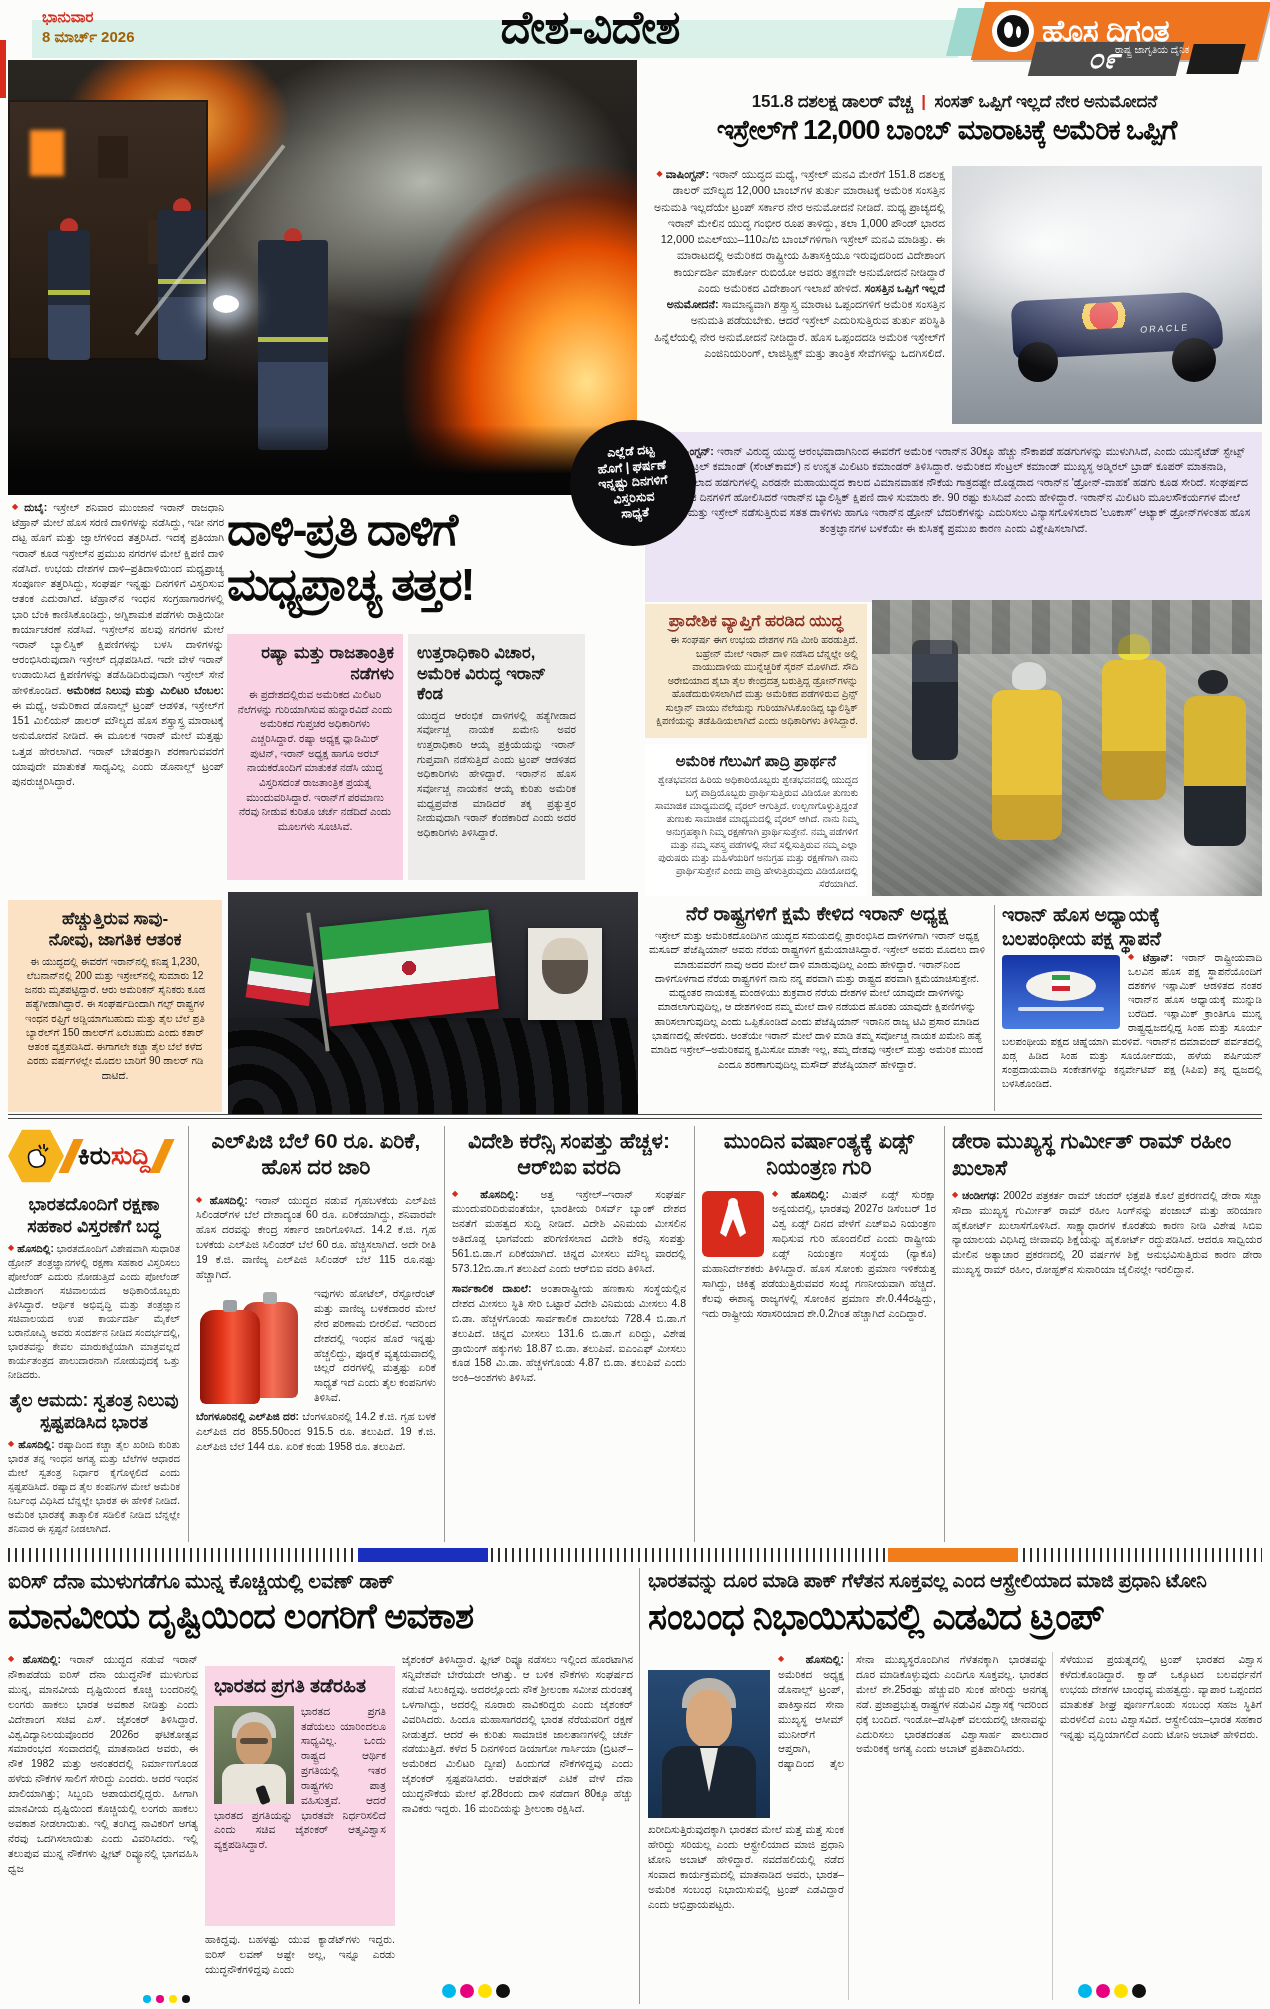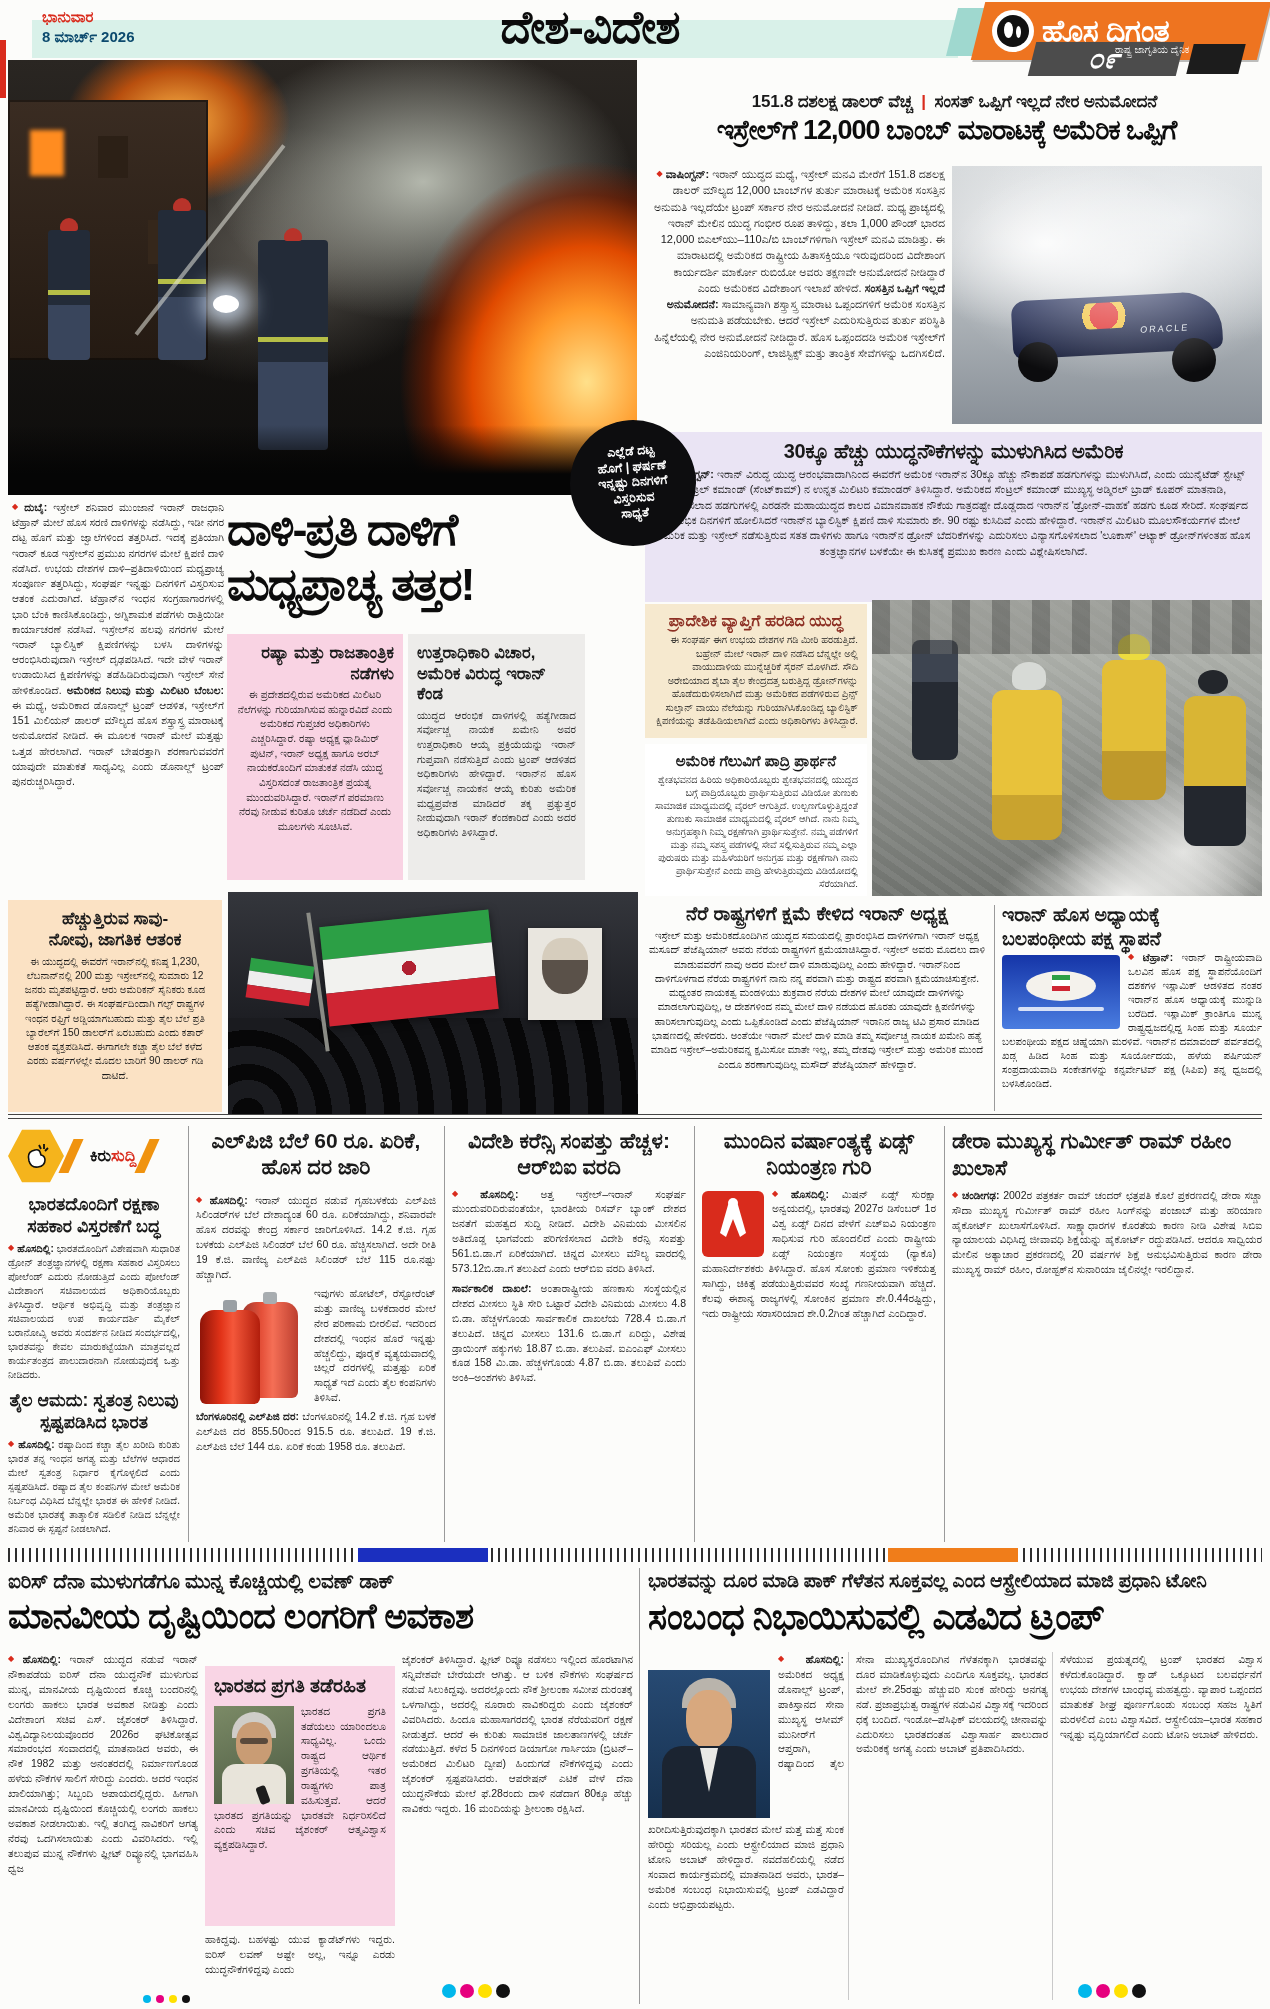--- a/index.html
+++ b/index.html
@@ -42,21 +42,21 @@
   .cyl:before{content:"";position:absolute;top:-10px;left:50%;margin-left:-7px;width:14px;height:12px;background:#9aa0a4;border-radius:3px}
   .dot{position:absolute;border-radius:50%}
   .hatch{background:repeating-linear-gradient(90deg,#2e2e2e 0 2px,#fff 2px 7px)}
 </style>
 </head>
 <body>
 
 <div class="abs" style="left:0;top:40;width:6px;height:58px;background:#d92b1c;top:40px"></div>
 <div class="abs mintband" style="left:32px;top:20px;width:926px;height:38px"></div>
 <div class="abs b" style="left:42px;top:8px;font-size:15px;color:#d92b1c">ಭಾನುವಾರ</div>
-<div class="abs b" style="left:42px;top:28px;font-size:15px;color:#0c4a6e">8 ಮಾರ್ಚ್ 2026</div>
+<div class="abs b" style="left:42px;top:28px;font-size:15px;color:#a16207">8 ಮಾರ್ಚ್ 2026</div>
 <div class="abs" style="left:46px;top:60px;font-size:11px;color:#222">ಶಿವಮೊಗ್ಗ</div>
 <div class="abs ctr" style="left:330px;top:0px;width:520px;height:58px;font-size:46px;font-weight:bold;letter-spacing:-1px;color:#0b0b0b"><span>ದೇಶ-ವಿದೇಶ</span></div>
 
 <div class="abs" style="left:952px;top:8px;width:42px;height:48px;background:#9fd8cf;transform:skewX(-14deg)"></div>
 <div class="abs masthead" style="left:978px;top:2px;width:286px;height:58px">
   <div class="masthead-in">
     <span class="logo-c"></span>
     <span class="b" style="color:#fff;font-size:30px;margin-left:8px;letter-spacing:-.5px">ಹೊಸ ದಿಗಂತ</span>
   </div>
 </div>
@@ -112,21 +112,20 @@
   <div class="abs" style="left:60px;top:130px;width:210px;height:58px;border-radius:14px 40px 10px 10px;background:linear-gradient(180deg,#27315c,#141b38);transform:rotate(-3deg)">
     <div class="abs" style="left:70px;top:6px;width:56px;height:26px;border-radius:8px;background:radial-gradient(circle at 40% 50%, #e02a2a 0 40%, #f2c23a 40% 60%, transparent 60%)"></div>
     <span class="abs" style="left:128px;top:30px;color:#dfe5ea;font-size:9px;letter-spacing:2px;transform:skewX(-8deg)">ORACLE</span>
   </div>
   <div class="abs" style="left:66px;top:176px;width:40px;height:40px;border-radius:50%;background:#0c0c0e"></div>
   <div class="abs" style="left:220px;top:172px;width:44px;height:44px;border-radius:50%;background:#0c0c0e"></div>
   <div class="abs" style="left:0;top:0;width:100%;height:100%;background:radial-gradient(240px 150px at 55% 40%, rgba(255,255,255,.55), transparent 75%)"></div>
 </div>
 
 <div class="box" style="left:645px;top:432px;width:617px;height:170px;background:#eae4f4">
-  <h3 class="ctr" style="font-size:20px;letter-spacing:-.3px"><span>30ಕ್ಕೂ ಹೆಚ್ಚು ಯುದ್ಧನೌಕೆಗಳನ್ನು ಮುಳುಗಿಸಿದ ಅಮೆರಿಕ</span></h3>
   <p class="ctr" style="font-size:10.8px;line-height:1.42;margin-top:4px"><span class="bu">◆</span><b class="dl">ವಾಷಿಂಗ್ಟನ್:</b> <span>ಇರಾನ್ ವಿರುದ್ಧ ಯುದ್ಧ ಆರಂಭವಾದಾಗಿನಿಂದ ಈವರೆಗೆ ಅಮೆರಿಕ ಇರಾನ್‌ನ 30ಕ್ಕೂ ಹೆಚ್ಚು ನೌಕಾಪಡೆ ಹಡಗುಗಳನ್ನು ಮುಳುಗಿಸಿದೆ, ಎಂದು ಯುನೈಟೆಡ್ ಸ್ಟೇಟ್ಸ್ ಸೆಂಟ್ರಲ್ ಕಮಾಂಡ್ (ಸೆಂಟ್‌ಕಾಮ್) ನ ಉನ್ನತ ಮಿಲಿಟರಿ ಕಮಾಂಡರ್ ತಿಳಿಸಿದ್ದಾರೆ. ಅಮೆರಿಕದ ಸೆಂಟ್ರಲ್ ಕಮಾಂಡ್ ಮುಖ್ಯಸ್ಥ ಅಡ್ಮಿರಲ್ ಬ್ರಾಡ್ ಕೂಪರ್ ಮಾತನಾಡಿ, ನಾಶಪಡಿಸಲಾದ ಹಡಗುಗಳಲ್ಲಿ ಎರಡನೇ ಮಹಾಯುದ್ಧದ ಕಾಲದ ವಿಮಾನವಾಹಕ ನೌಕೆಯ ಗಾತ್ರದಷ್ಟೇ ದೊಡ್ಡದಾದ ಇರಾನ್‌ನ 'ಡ್ರೋನ್-ವಾಹಕ' ಹಡಗು ಕೂಡ ಸೇರಿದೆ. ಸಂಘರ್ಷದ ಆರಂಭಿಕ ದಿನಗಳಿಗೆ ಹೋಲಿಸಿದರೆ ಇರಾನ್‌ನ ಬ್ಯಾಲಿಸ್ಟಿಕ್ ಕ್ಷಿಪಣಿ ದಾಳಿ ಸುಮಾರು ಶೇ. 90 ರಷ್ಟು ಕುಸಿದಿವೆ ಎಂದು ಹೇಳಿದ್ದಾರೆ. ಇರಾನ್‌ನ ಮಿಲಿಟರಿ ಮೂಲಸೌಕರ್ಯಗಳ ಮೇಲೆ ಅಮೆರಿಕ ಮತ್ತು ಇಸ್ರೇಲ್ ನಡೆಸುತ್ತಿರುವ ಸತತ ದಾಳಿಗಳು ಹಾಗೂ ಇರಾನ್‌ನ ಡ್ರೋನ್ ಬೆದರಿಕೆಗಳನ್ನು ಎದುರಿಸಲು ವಿನ್ಯಾಸಗೊಳಿಸಲಾದ 'ಲೂಕಾಸ್' ಆಟ್ಯಾಕ್ ಡ್ರೋನ್‌ಗಳಂತಹ ಹೊಸ ತಂತ್ರಜ್ಞಾನಗಳ ಬಳಕೆಯೇ ಈ ಕುಸಿತಕ್ಕೆ ಪ್ರಮುಖ ಕಾರಣ ಎಂದು ವಿಶ್ಲೇಷಿಸಲಾಗಿದೆ.</span></p>
 </div>
 
 <div class="abs ovh jst body-s" style="left:12px;top:500px;width:212px;height:392px;font-size:10.5px;line-height:1.45">
   <p><span class="bu">◆</span><b class="dl">ದುಬೈ:</b> <span>ಇಸ್ರೇಲ್ ಶನಿವಾರ ಮುಂಜಾನೆ ಇರಾನ್ ರಾಜಧಾನಿ ಟೆಹ್ರಾನ್ ಮೇಲೆ ಹೊಸ ಸರಣಿ ದಾಳಿಗಳನ್ನು ನಡೆಸಿದ್ದು, ಇಡೀ ನಗರ ದಟ್ಟ ಹೊಗೆ ಮತ್ತು ಜ್ವಾಲೆಗಳಿಂದ ತತ್ತರಿಸಿದೆ. ಇದಕ್ಕೆ ಪ್ರತಿಯಾಗಿ ಇರಾನ್ ಕೂಡ ಇಸ್ರೇಲ್‌ನ ಪ್ರಮುಖ ನಗರಗಳ ಮೇಲೆ ಕ್ಷಿಪಣಿ ದಾಳಿ ನಡೆಸಿದೆ. ಉಭಯ ದೇಶಗಳ ದಾಳಿ–ಪ್ರತಿದಾಳಿಯಿಂದ ಮಧ್ಯಪ್ರಾಚ್ಯ ಸಂಪೂರ್ಣ ತತ್ತರಿಸಿದ್ದು, ಸಂಘರ್ಷ ಇನ್ನಷ್ಟು ದಿನಗಳಿಗೆ ವಿಸ್ತರಿಸುವ ಆತಂಕ ಎದುರಾಗಿದೆ. ಟೆಹ್ರಾನ್‌ನ ಇಂಧನ ಸಂಗ್ರಹಾಗಾರಗಳಲ್ಲಿ ಭಾರಿ ಬೆಂಕಿ ಕಾಣಿಸಿಕೊಂಡಿದ್ದು, ಅಗ್ನಿಶಾಮಕ ಪಡೆಗಳು ರಾತ್ರಿಯಿಡೀ ಕಾರ್ಯಾಚರಣೆ ನಡೆಸಿವೆ. ಇಸ್ರೇಲ್‌ನ ಹಲವು ನಗರಗಳ ಮೇಲೆ ಇರಾನ್ ಬ್ಯಾಲಿಸ್ಟಿಕ್ ಕ್ಷಿಪಣಿಗಳನ್ನು ಬಳಸಿ ದಾಳಿಗಳನ್ನು ಆರಂಭಿಸಿರುವುದಾಗಿ ಇಸ್ರೇಲ್ ದೃಢಪಡಿಸಿದೆ. ಇದೇ ವೇಳೆ ಇರಾನ್ ಉಡಾಯಿಸಿದ ಕ್ಷಿಪಣಿಗಳನ್ನು ತಡೆಹಿಡಿದಿರುವುದಾಗಿ ಇಸ್ರೇಲ್ ಸೇನೆ ಹೇಳಿಕೊಂಡಿದೆ.</span>
   <b>ಅಮೆರಿಕದ ನಿಲುವು ಮತ್ತು ಮಿಲಿಟರಿ ಬೆಂಬಲ:</b> <span>ಈ ಮಧ್ಯೆ, ಅಮೆರಿಕಾದ ಡೊನಾಲ್ಡ್ ಟ್ರಂಪ್ ಆಡಳಿತ, ಇಸ್ರೇಲ್‌ಗೆ 151 ಮಿಲಿಯನ್ ಡಾಲರ್ ಮೌಲ್ಯದ ಹೊಸ ಶಸ್ತ್ರಾಸ್ತ್ರ ಮಾರಾಟಕ್ಕೆ ಅನುಮೋದನೆ ನೀಡಿದೆ. ಈ ಮೂಲಕ ಇರಾನ್ ಮೇಲೆ ಮತ್ತಷ್ಟು ಒತ್ತಡ ಹೇರಲಾಗಿದೆ. ಇರಾನ್ ಬೇಷರತ್ತಾಗಿ ಶರಣಾಗುವವರೆಗೆ ಯಾವುದೇ ಮಾತುಕತೆ ಸಾಧ್ಯವಿಲ್ಲ ಎಂದು ಡೊನಾಲ್ಡ್ ಟ್ರಂಪ್ ಪುನರುಚ್ಚರಿಸಿದ್ದಾರೆ.</span></p>
 </div>
 
 <h1 class="abs hlxl" style="left:227px;top:503px;width:340px;font-size:45px;line-height:1.22;letter-spacing:-2px">
   <span>ದಾಳಿ-ಪ್ರತಿ ದಾಳಿಗೆ</span><br>
@@ -226,21 +225,21 @@
 
 <div class="abs ovh" style="left:8px;top:1124px;width:172px;height:418px">
   <div style="display:flex;align-items:center;height:64px">
     <span class="hex" style="width:56px;height:56px;flex:0 0 56px">
       <svg width="34" height="34" viewBox="0 0 34 34">
         <path d="M10 22 q-2 -8 3 -10 l3 -1 q4 -1 5 2 l1 3 q4 1 4 5 q0 6 -7 7 q-7 1 -9 -6z" fill="#fff" stroke="#111" stroke-width="1.6"></path>
         <path d="M20 6 l2 4 M25 5 l0 5 M29 9 l-3 3" stroke="#111" stroke-width="1.8" fill="none"></path>
       </svg>
     </span>
     <span class="chev"></span>
-    <span style="font-size:16px;font-weight:bold;margin-left:12px"><span style="color:#111">ಕಿರು</span><span style="color:#d92b1c">ಸುದ್ದಿ</span></span>
+    <span style="font-size:25px;font-weight:bold;margin-left:0"><span style="color:#111">ಕಿರು</span><span style="color:#d92b1c">ಸುದ್ದಿ</span></span>
     <span class="chev" style="margin-left:6px"></span>
   </div>
   <h3 class="ctr" style="font-size:17.5px;line-height:1.25;margin:6px 0 4px"><span>ಭಾರತದೊಂದಿಗೆ ರಕ್ಷಣಾ ಸಹಕಾರ ವಿಸ್ತರಣೆಗೆ ಬದ್ಧ</span></h3>
   <p class="jst body-xs"><span class="bu">◆</span><b class="dl">ಹೊಸದಿಲ್ಲಿ:</b> <span>ಭಾರತದೊಂದಿಗೆ ವಿಶೇಷವಾಗಿ ಸುಧಾರಿತ ಡ್ರೋನ್ ತಂತ್ರಜ್ಞಾನಗಳಲ್ಲಿ ರಕ್ಷಣಾ ಸಹಕಾರ ವಿಸ್ತರಿಸಲು ಪೋಲೆಂಡ್ ಎದುರು ನೋಡುತ್ತಿದೆ ಎಂದು ಪೋಲೆಂಡ್ ವಿದೇಶಾಂಗ ಸಚಿವಾಲಯದ ಅಧಿಕಾರಿಯೊಬ್ಬರು ತಿಳಿಸಿದ್ದಾರೆ. ಆರ್ಥಿಕ ಅಭಿವೃದ್ಧಿ ಮತ್ತು ತಂತ್ರಜ್ಞಾನ ಸಚಿವಾಲಯದ ಉಪ ಕಾರ್ಯದರ್ಶಿ ಮೈಕೆಲ್ ಬರಾನೋವ್ಸ್ಕಿ ಅವರು ಸಂದರ್ಶನ ನೀಡಿದ ಸಂದರ್ಭದಲ್ಲಿ, ಭಾರತವನ್ನು ಕೇವಲ ಮಾರುಕಟ್ಟೆಯಾಗಿ ಮಾತ್ರವಲ್ಲದೆ ಕಾರ್ಯತಂತ್ರದ ಪಾಲುದಾರನಾಗಿ ನೋಡುವುದಕ್ಕೆ ಒತ್ತು ನೀಡಿದರು.</span></p>
   <h3 class="ctr" style="font-size:17.5px;line-height:1.25;margin:8px 0 4px"><span>ತೈಲ ಆಮದು: ಸ್ವತಂತ್ರ ನಿಲುವು ಸ್ಪಷ್ಟಪಡಿಸಿದ ಭಾರತ</span></h3>
   <p class="jst body-xs"><span class="bu">◆</span><b class="dl">ಹೊಸದಿಲ್ಲಿ:</b> <span>ರಷ್ಯಾದಿಂದ ಕಚ್ಚಾ ತೈಲ ಖರೀದಿ ಕುರಿತು ಭಾರತ ತನ್ನ ಇಂಧನ ಅಗತ್ಯ ಮತ್ತು ಬೆಲೆಗಳ ಆಧಾರದ ಮೇಲೆ ಸ್ವತಂತ್ರ ನಿರ್ಧಾರ ಕೈಗೊಳ್ಳಲಿದೆ ಎಂದು ಸ್ಪಷ್ಟಪಡಿಸಿದೆ. ರಷ್ಯಾದ ತೈಲ ಕಂಪನಿಗಳ ಮೇಲೆ ಅಮೆರಿಕ ನಿರ್ಬಂಧ ವಿಧಿಸಿದ ಬೆನ್ನಲ್ಲೇ ಭಾರತ ಈ ಹೇಳಿಕೆ ನೀಡಿದೆ. ಅಮೆರಿಕ ಭಾರತಕ್ಕೆ ತಾತ್ಕಾಲಿಕ ಸಡಿಲಿಕೆ ನೀಡಿದ ಬೆನ್ನಲ್ಲೇ ಶನಿವಾರ ಈ ಸ್ಪಷ್ಟನೆ ನೀಡಲಾಗಿದೆ.</span></p>
 </div>
 
 <div class="abs ovh" style="left:196px;top:1124px;width:240px;height:418px">
   <h3 class="ctr" style="font-size:21px;line-height:1.25;margin:4px 0 12px"><span>ಎಲ್‌ಪಿಜಿ ಬೆಲೆ 60 ರೂ. ಏರಿಕೆ, ಹೊಸ ದರ ಜಾರಿ</span></h3>

